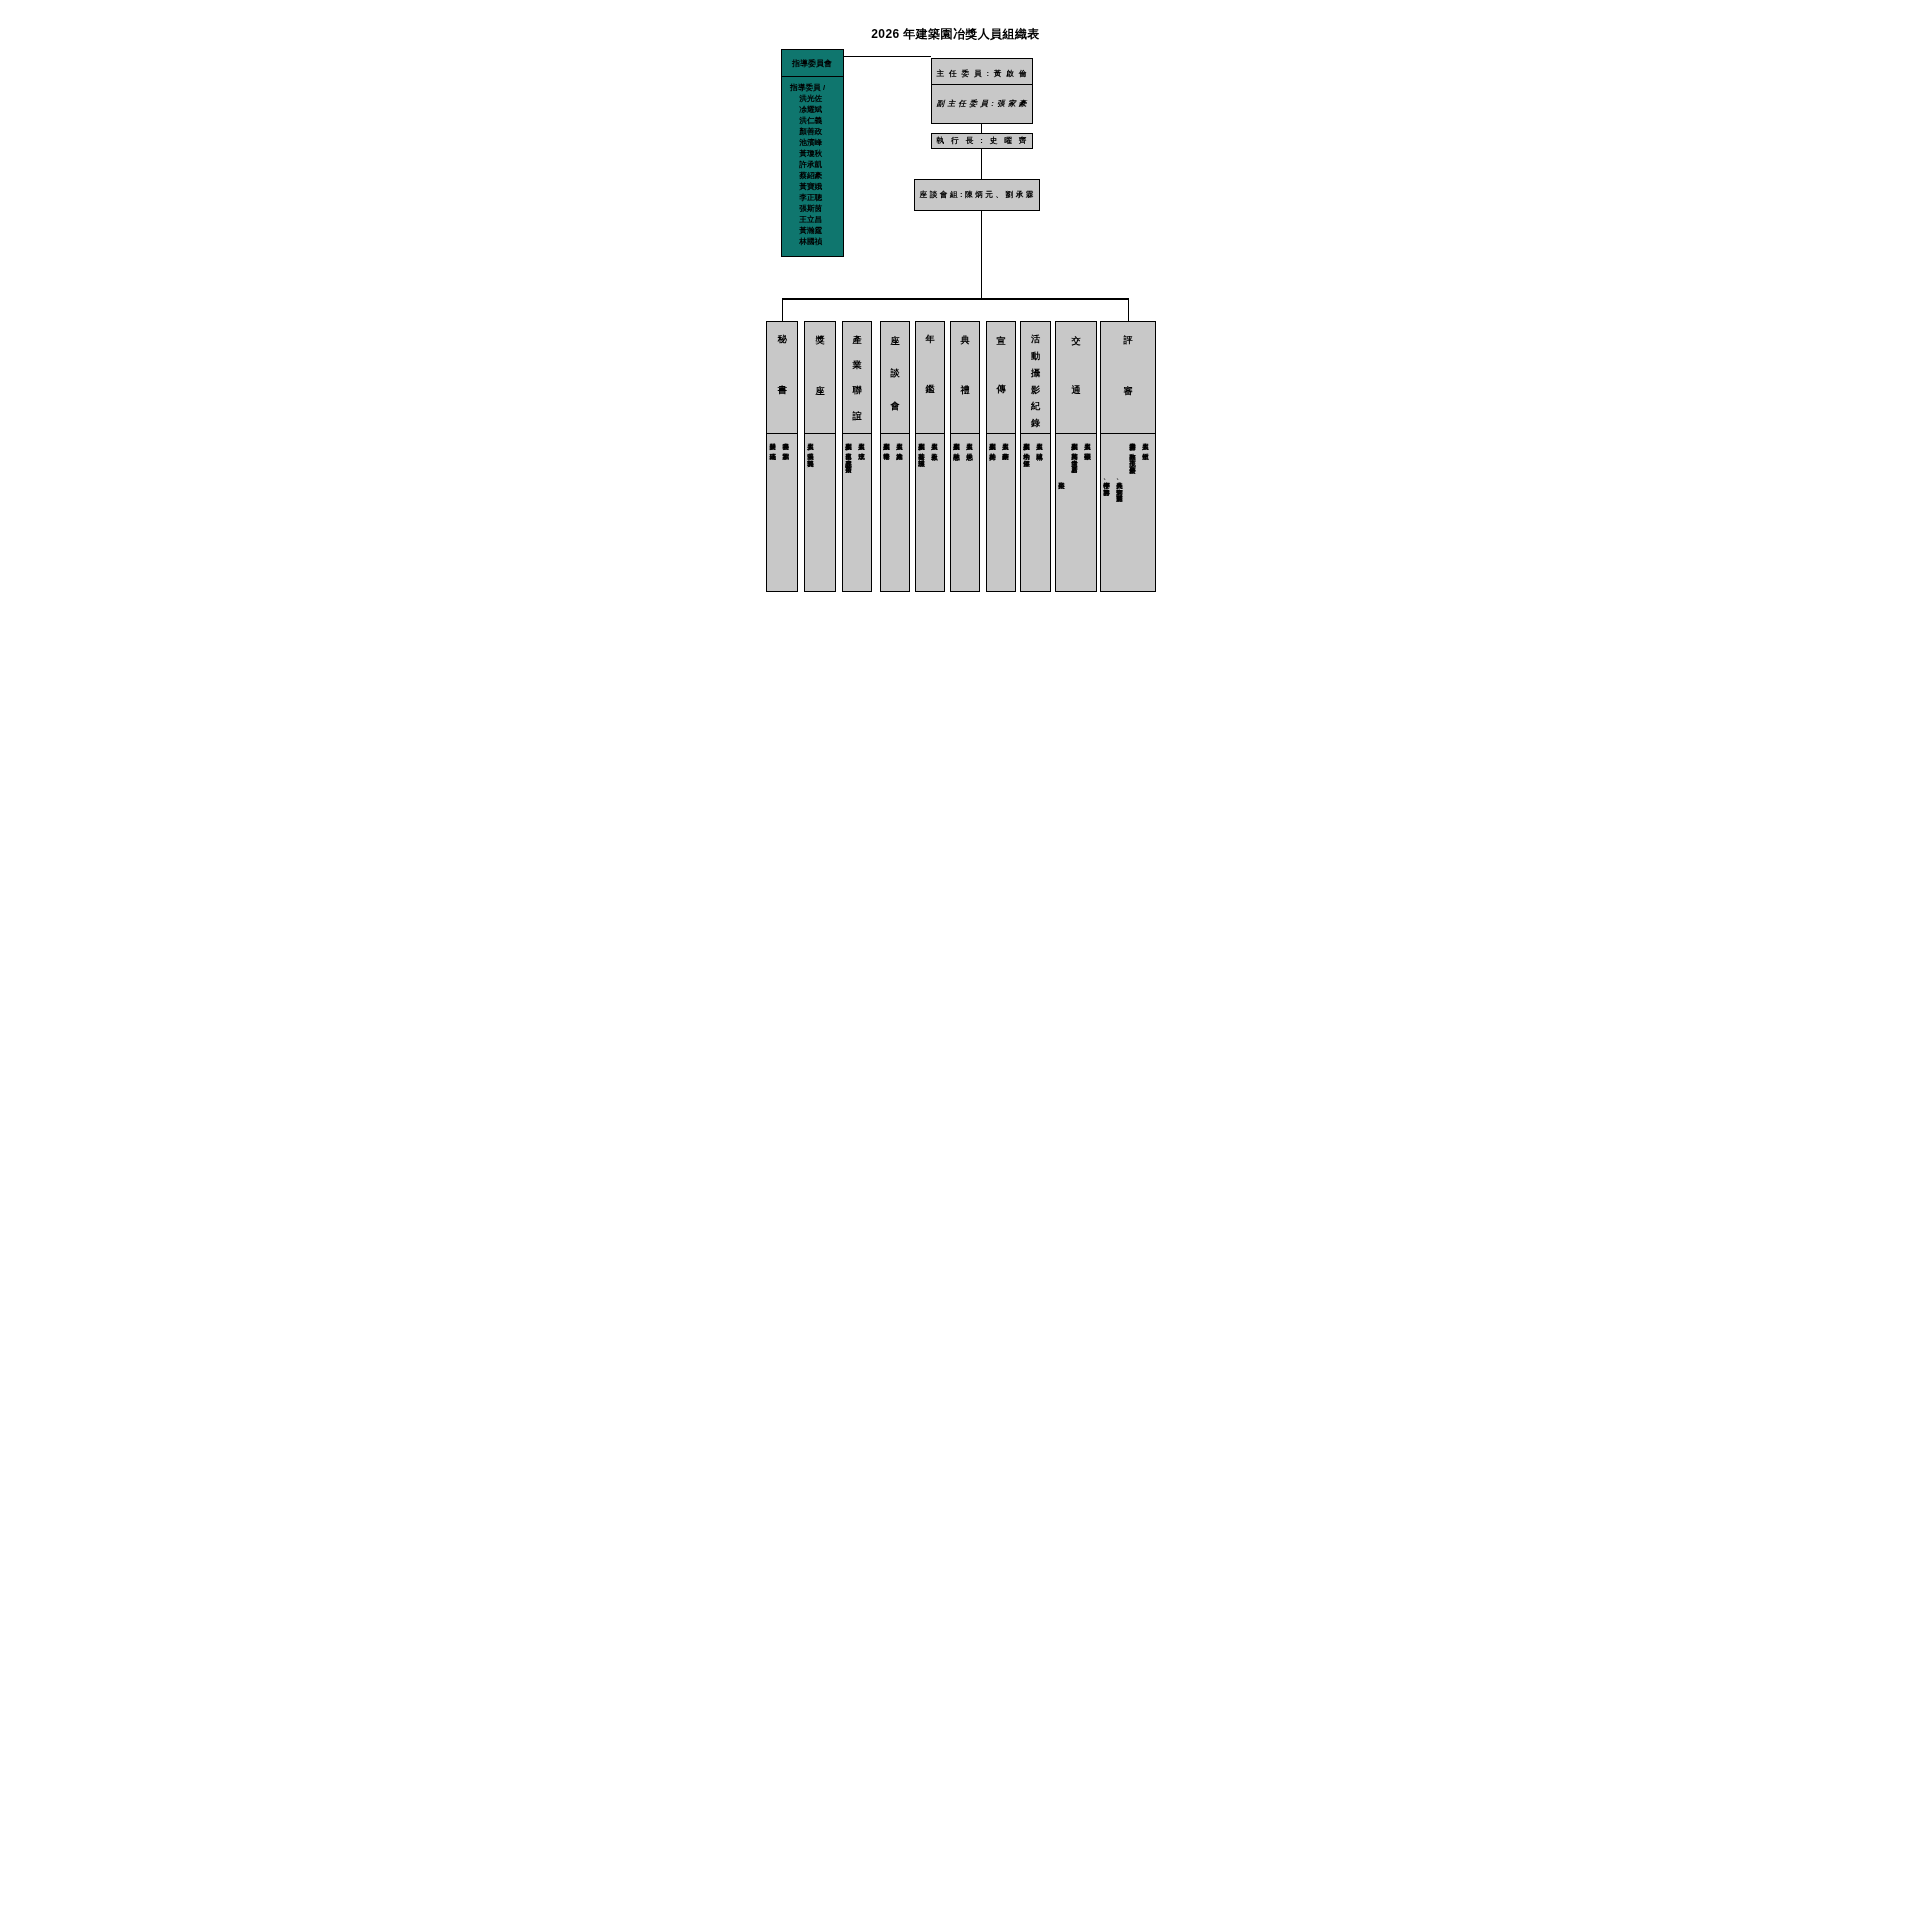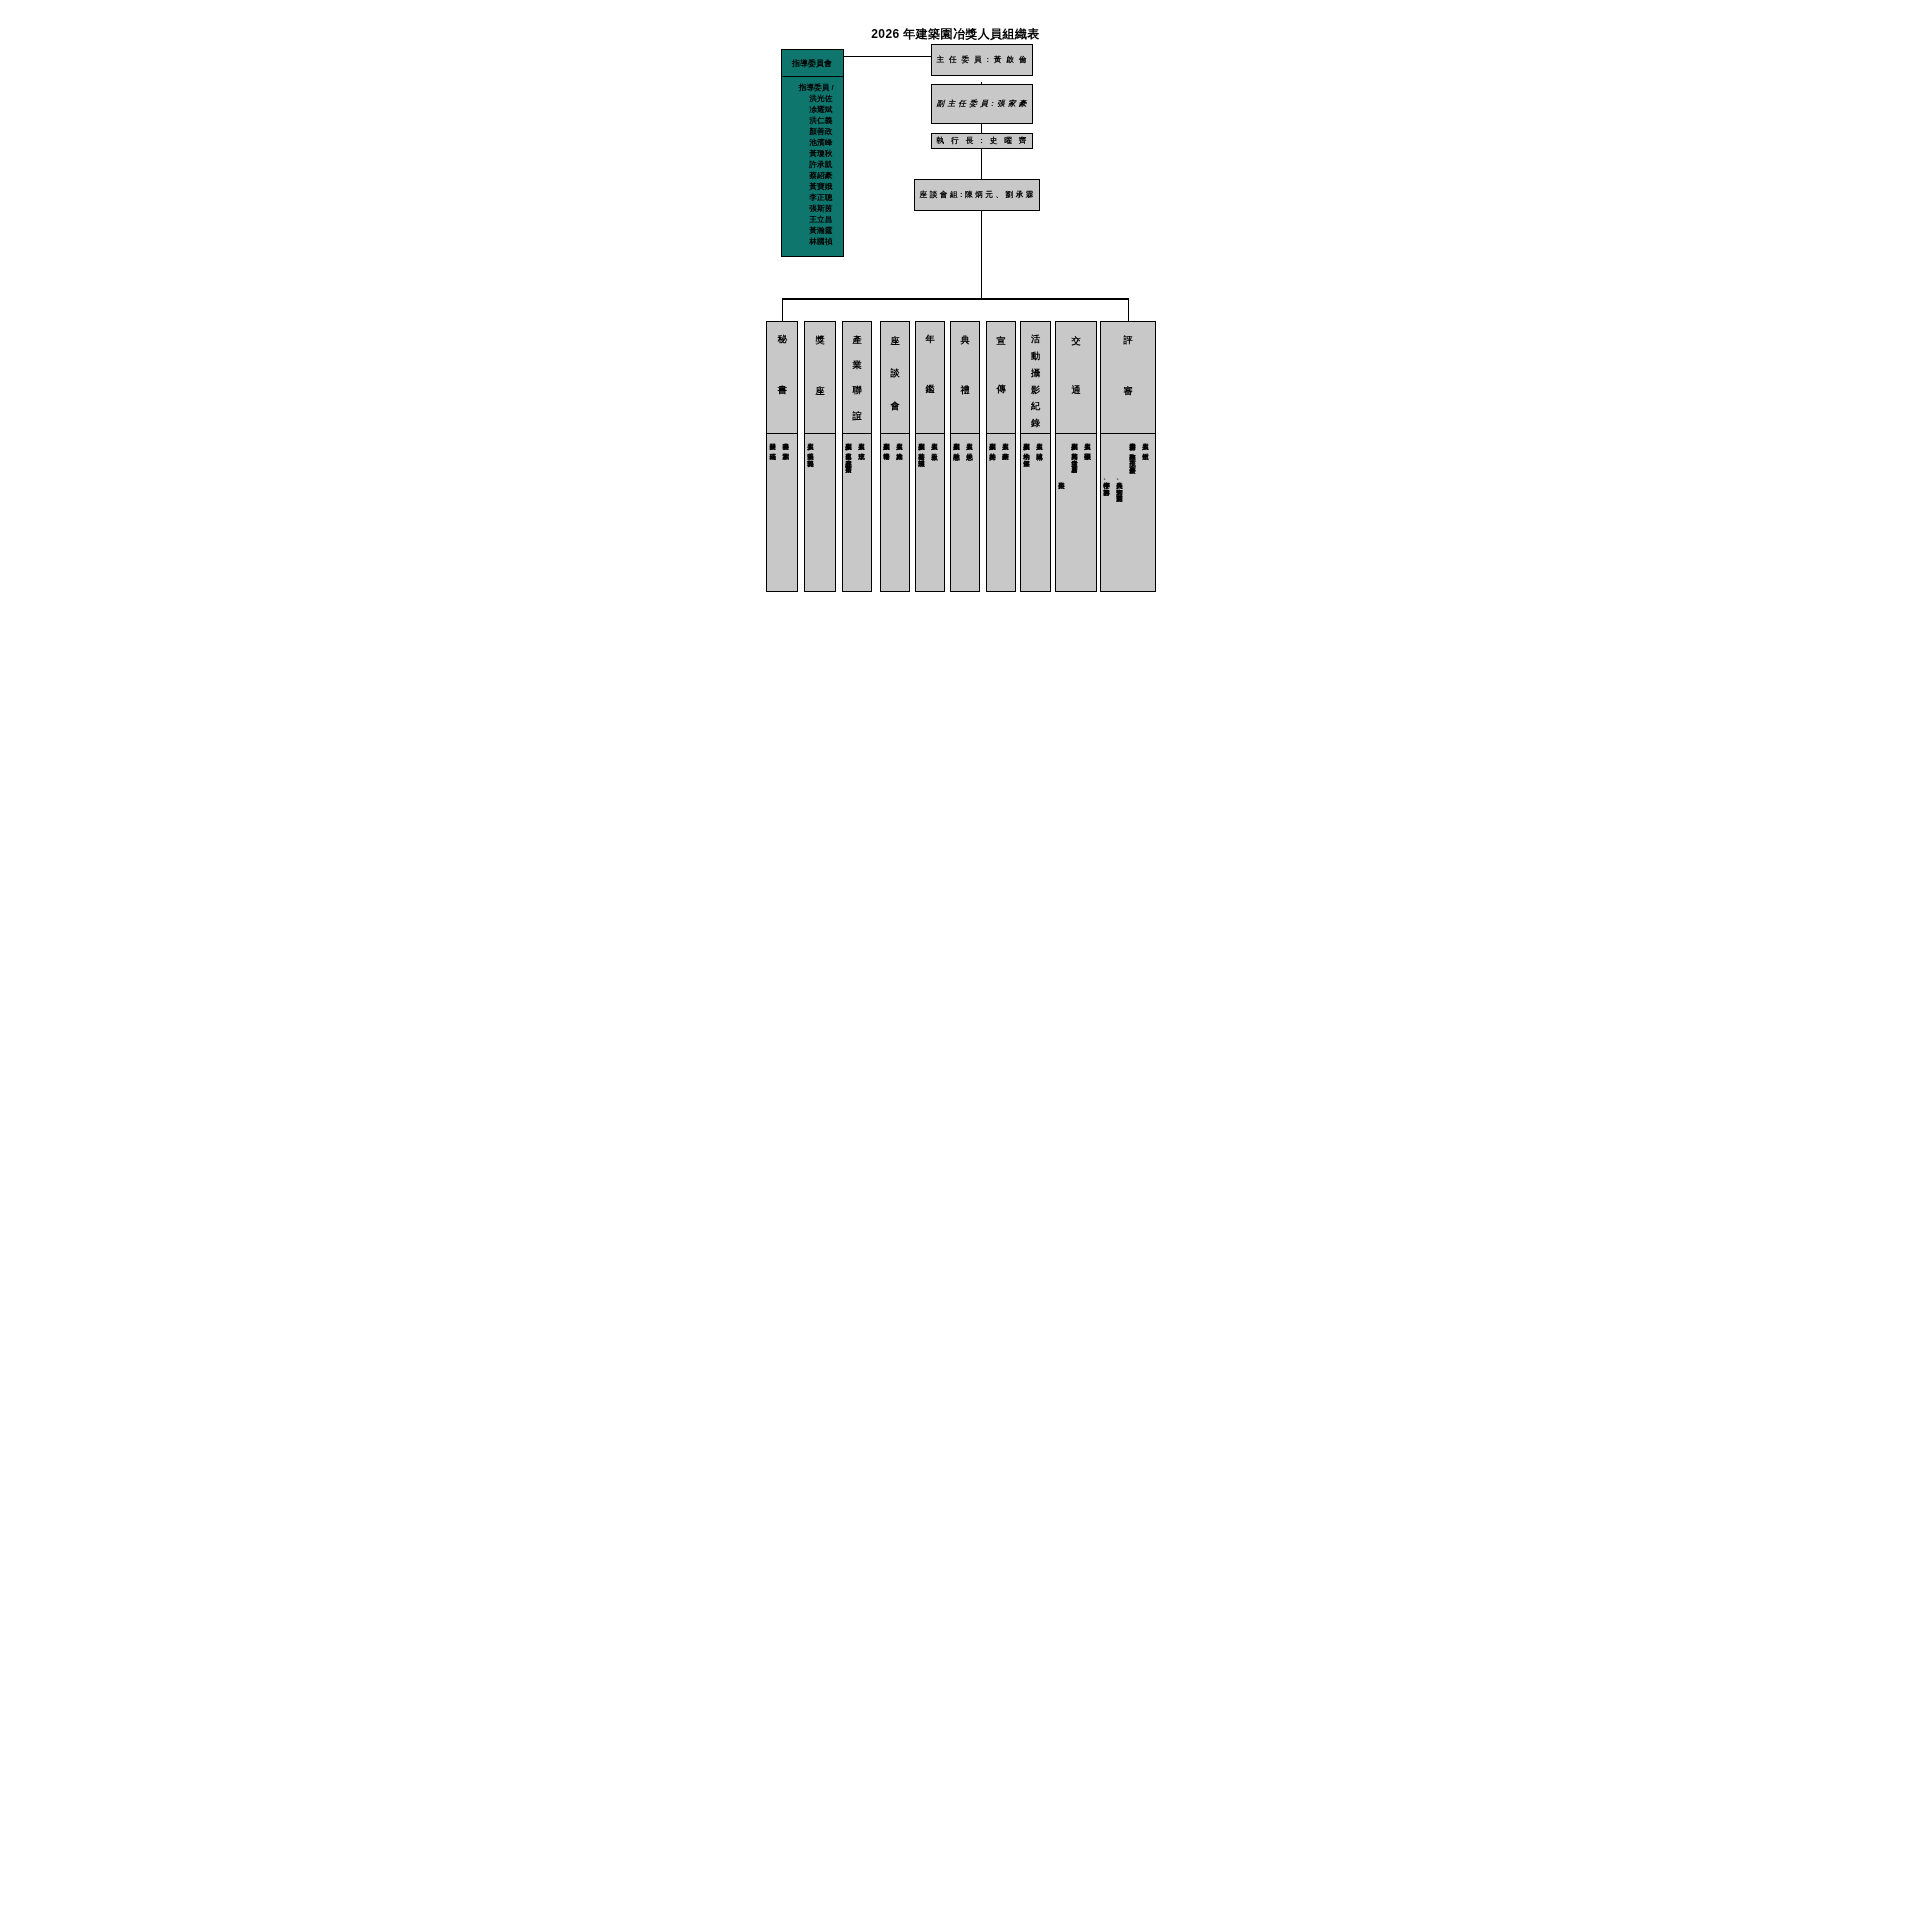--- a/index.html
+++ b/index.html
@@ -7,21 +7,21 @@
   #page{position:relative;width:424px;height:599px;background:#ffffff;margin:0 auto;overflow:hidden;}
   #title{position:absolute;left:0;top:26px;width:424px;text-align:center;
          font-size:12px;font-weight:bold;color:#000;letter-spacing:0.4px;}
   
   .line{position:absolute;background:#000;}
   
   #guidance{position:absolute;left:37px;top:49px;width:63px;height:208px;
             background:#0f766e;border:0.8px solid #000;box-sizing:border-box;}
   #guidance-header{height:27px;border-bottom:0.8px solid #000;display:flex;align-items:center;justify-content:center;
                    font-size:8px;font-weight:bold;box-sizing:border-box;}
-  #guidance-body{padding-top:5px;font-size:7.7px;font-weight:bold;line-height:11px;text-align:center;}
+  #guidance-body{padding-top:5px;font-size:7.7px;font-weight:bold;line-height:11px;}
   #guidance-role{padding-left:8.5px;}
   #guidance-names{padding-left:17.7px;white-space:pre-line;}
   
   .exec{position:absolute;background:#c8c8c8;border:0.6px solid #000;border-top:1.9px solid #000;
         box-sizing:border-box;display:flex;align-items:center;}
   .exec-label{width:100%;padding:0 5px;font-size:7.7px;font-weight:bold;
               text-align:justify;text-align-last:justify;}
   
   .dept{position:absolute;top:321px;height:271px;background:#c8c8c8;
         border:0.6px solid #000;border-top:1.9px solid #000;box-sizing:border-box;
@@ -61,21 +61,21 @@
 蔡紹豪
 黃寶娥
 李正聰
 張斯茵
 王立昌
 黃瀚霆
 林國禎</div>
     </div>
   </div>
 
-  <div class="exec" style="left:187px;top:44px;width:102px;height:32px;">
+  <div class="exec" style="left:187px;top:58px;width:102px;height:32px;">
     <div class="exec-label">主任委員:黃啟倫</div>
   </div>
   <div class="exec" style="left:187px;top:84px;width:102px;height:40px;font-style:italic;">
     <div class="exec-label">副主任委員:張家豪</div>
   </div>
   <div class="exec" style="left:187px;top:133px;width:102px;height:16px;">
     <div class="exec-label">執行長:史曜齊</div>
   </div>
   <div class="exec" style="left:170px;top:179px;width:126px;height:32px;">
     <div class="exec-label">座談會組:陳炳元、劉承霖</div>

